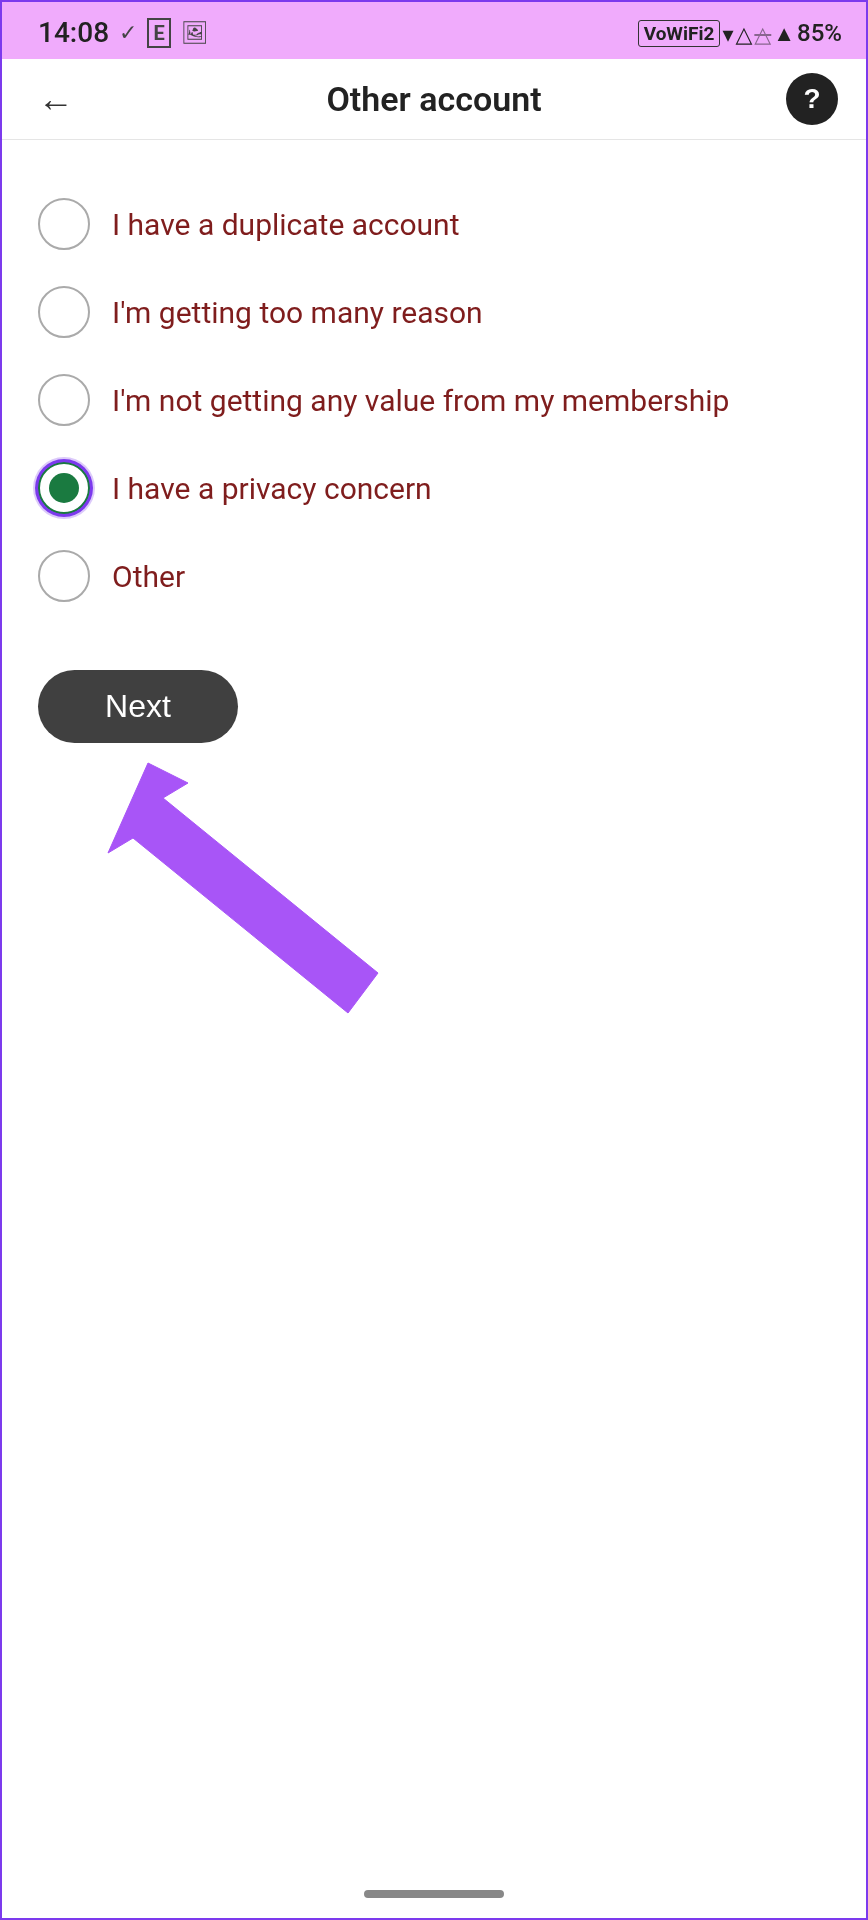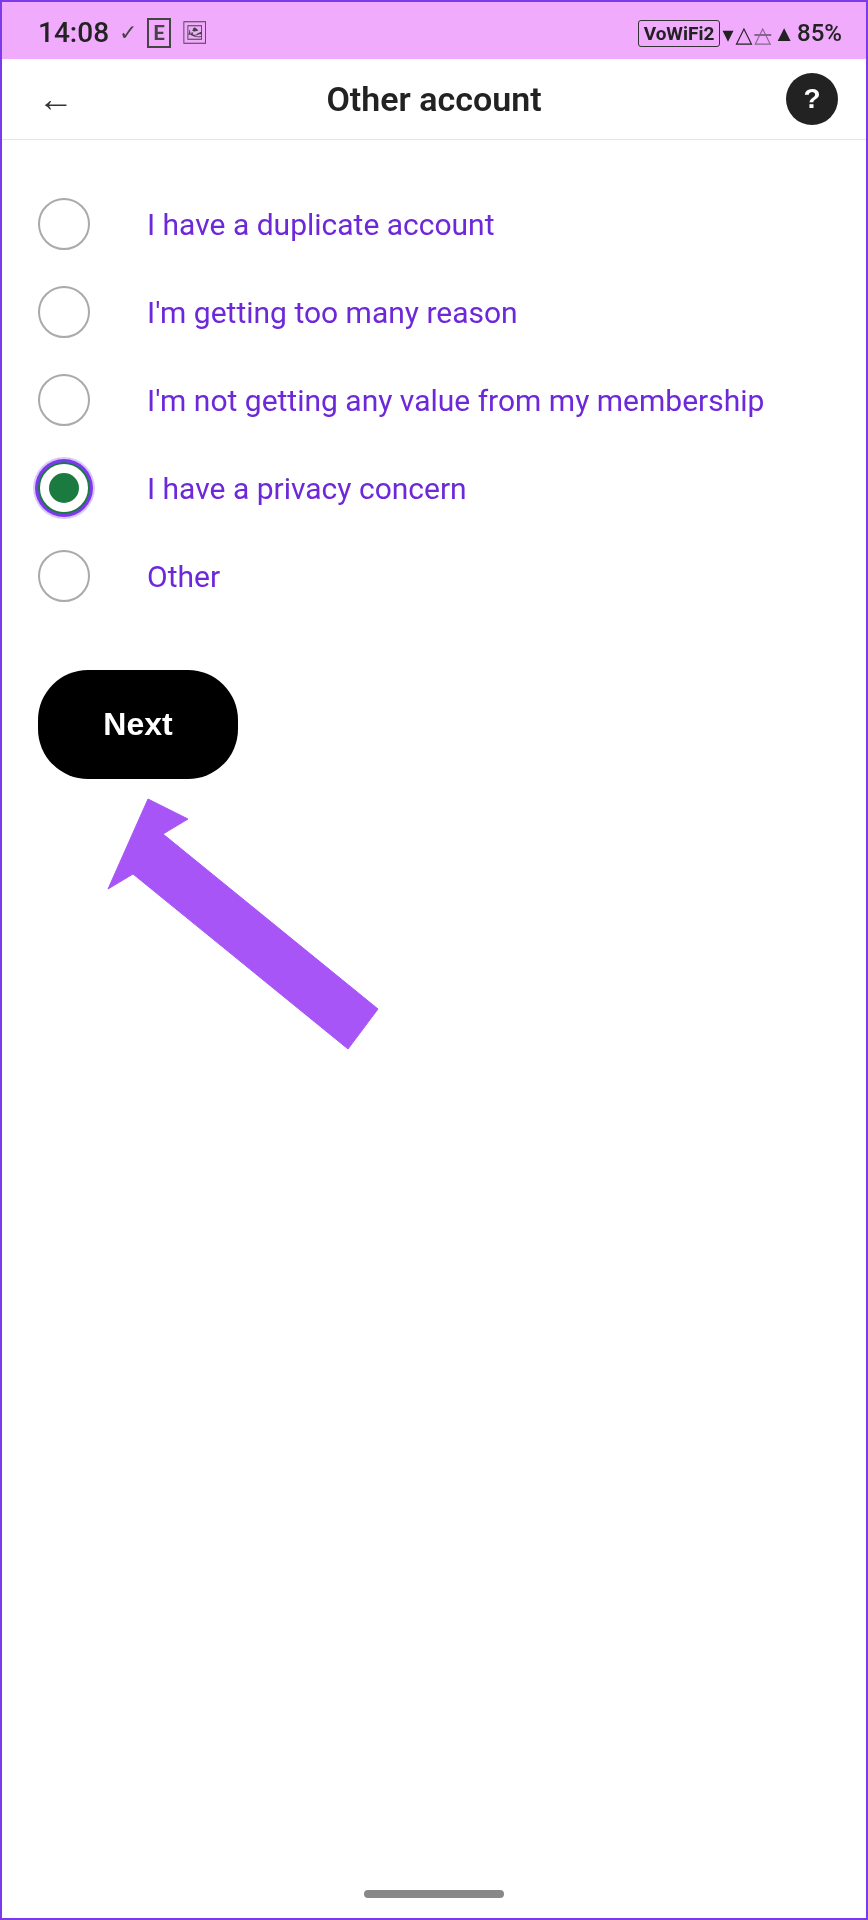--- a/index.html
+++ b/index.html
@@ -159,33 +159,32 @@
       content: '';
       width: 30px;
       height: 30px;
       border-radius: 50%;
       background: #1a7a40;
       position: absolute;
     }
 
     .radio-label {
       font-size: 30px;
-      color: #6d28d9;
-      margin-left: 35px;
+      color: #7f1d1d;
     }
 
     
     .next-btn {
-      background: #000000;
+      background: #404040;
       color: #fff;
       border: none;
       border-radius: 50px;
-      padding: 36px 60px;
+      padding: 18px 60px;
       font-size: 32px;
-      font-weight: 700;
+      font-weight: 400;
       cursor: pointer;
       display: inline-block;
       min-width: 200px;
       text-align: center;
     }
 
     
     .arrow-container {
       position: relative;
       width: 100%;

